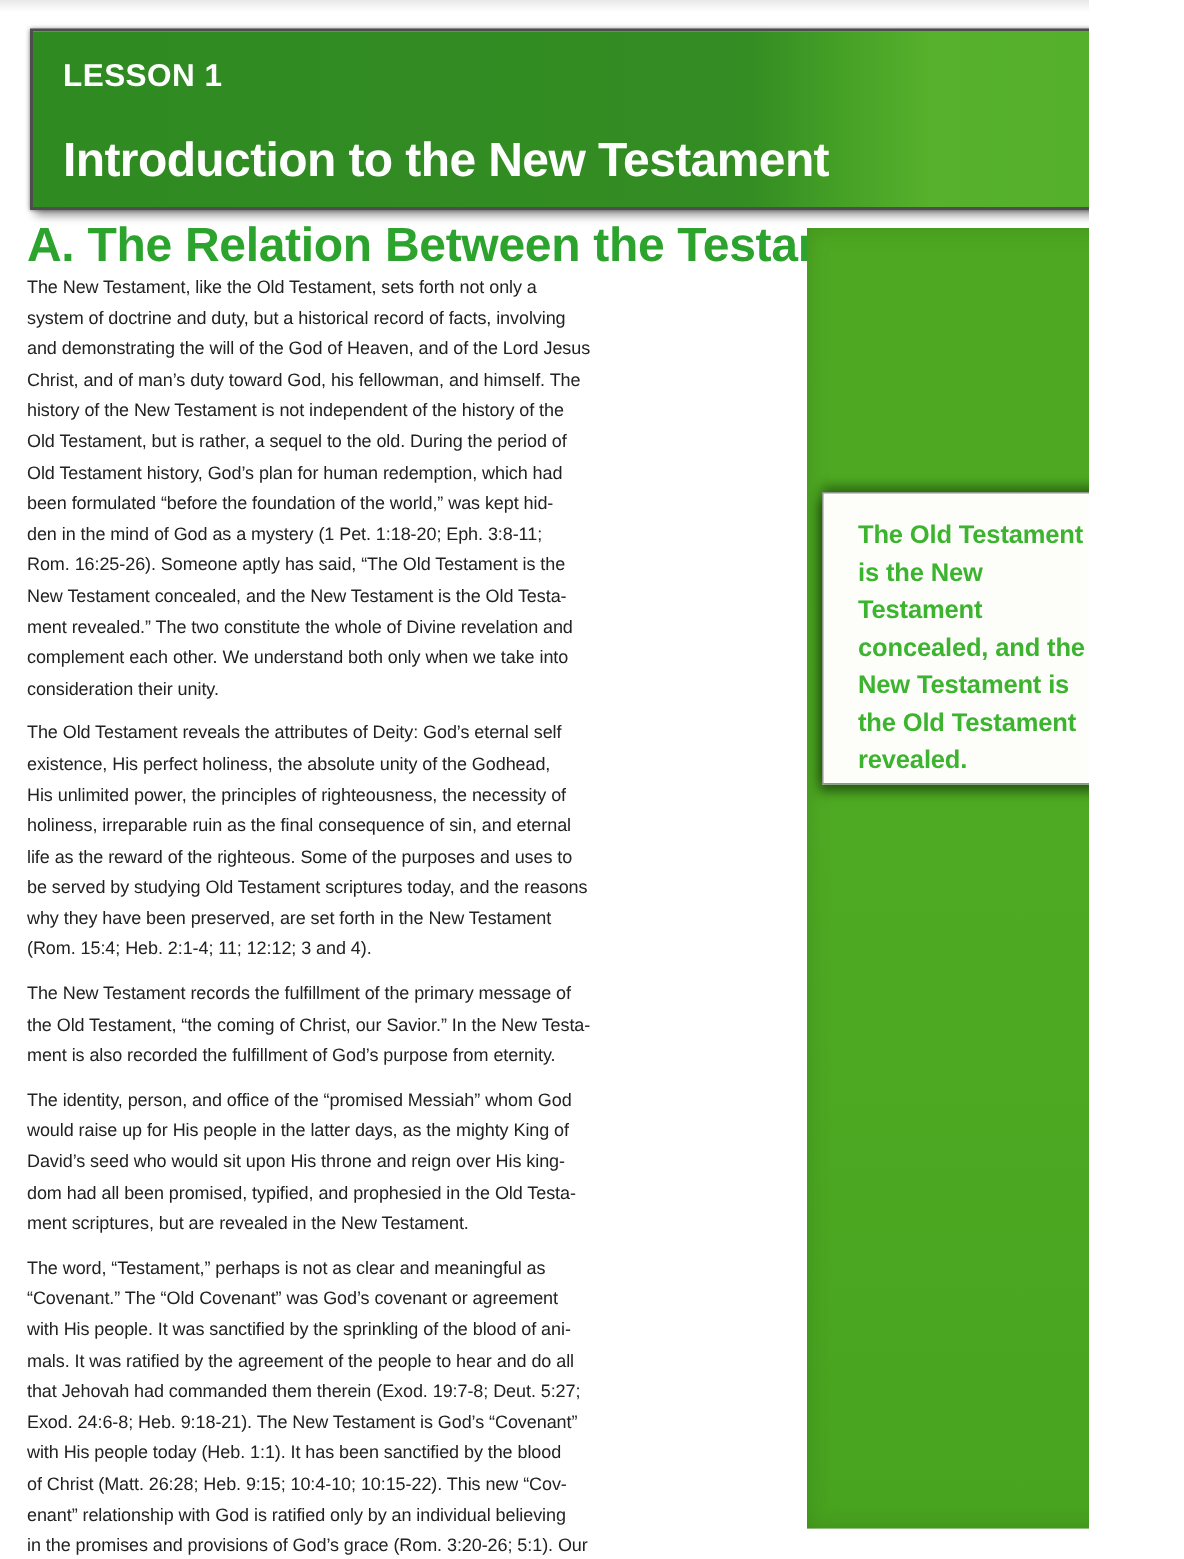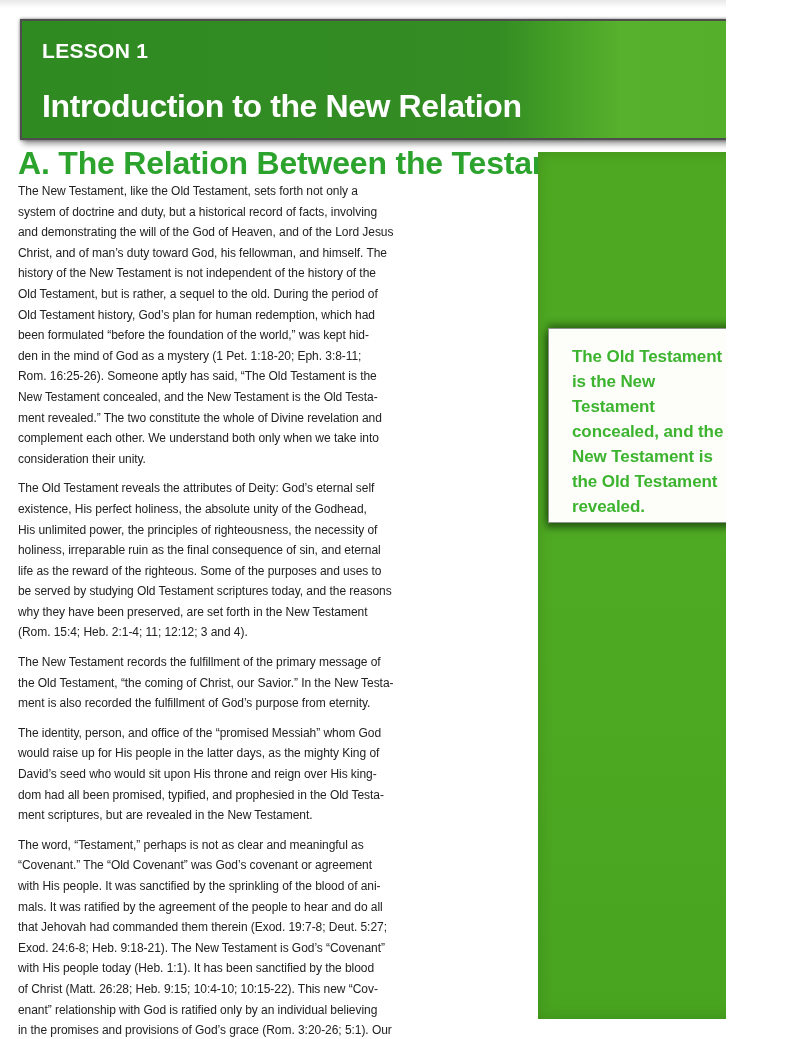--- a/index.html
+++ b/index.html
@@ -121,21 +121,21 @@
 </style>
 </head>
 <body>
 
 <div class="page">
 
   <div class="scan-edge"></div>
 
   <header class="banner">
     <div class="lesson-label">LESSON 1</div>
-    <h1 class="banner-title">Introduction to the New Relation</h1>
+    <h1 class="banner-title">Introduction to the New Testament</h1>
   </header>
 
   <h2 class="section-heading">A. The Relation Between the Testaments.</h2>
 
   <main class="body-col">
     <p class="body-para">The New Testament, like the Old Testament, sets forth not only a
 system of doctrine and duty, but a historical record of facts, involving
 and demonstrating the will of the God of Heaven, and of the Lord Jesus
 Christ, and of man’s duty toward God, his fellowman, and himself. The
 history of the New Testament is not independent of the history of the

